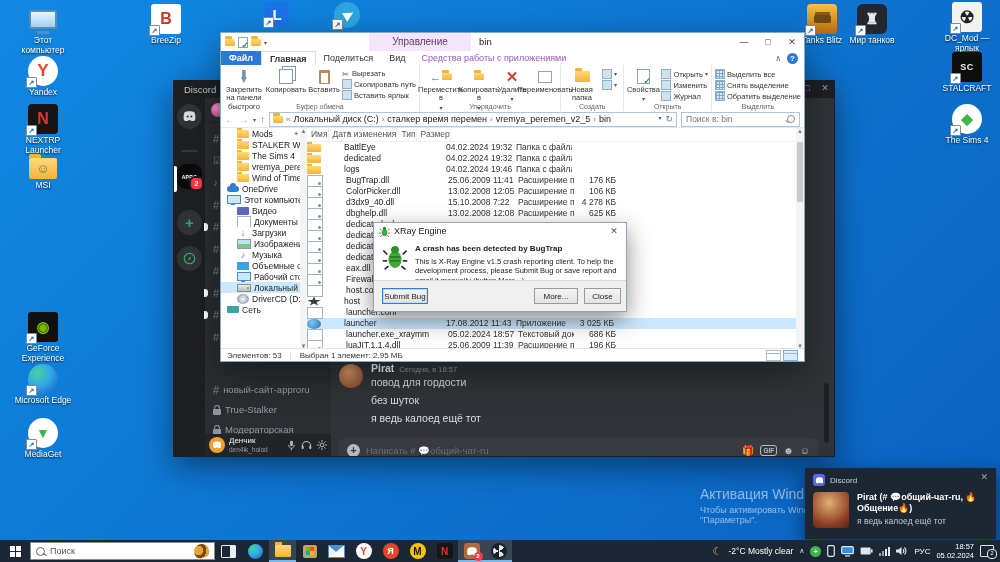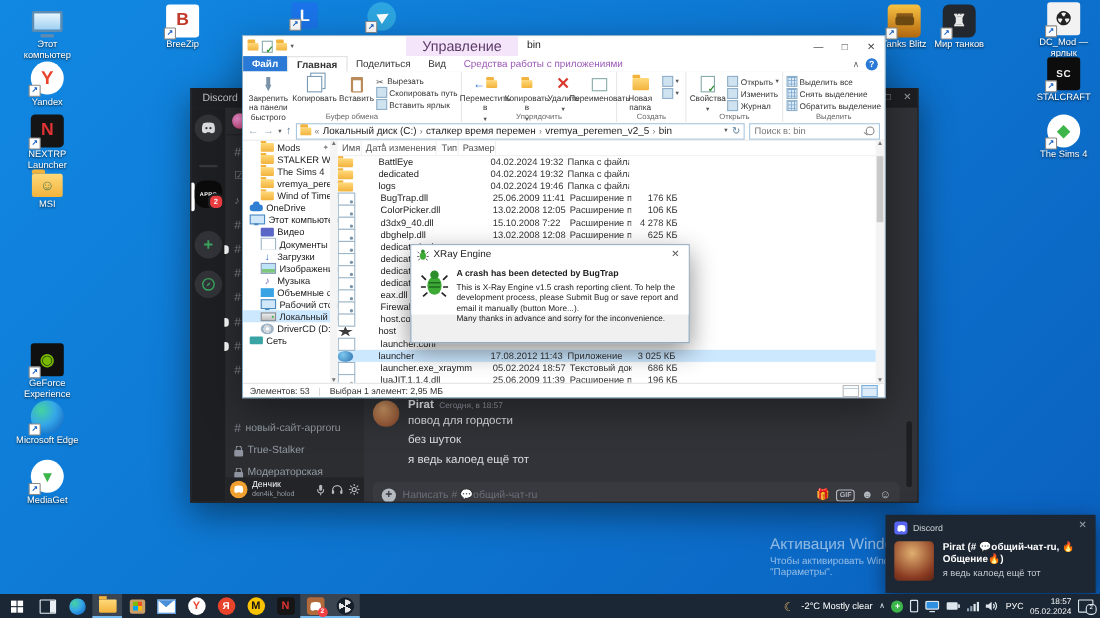--- a/index.html
+++ b/index.html
@@ -80,21 +80,21 @@
   .ci-ph{font-size:9.5px;color:#6d6f78;flex:1;white-space:nowrap;overflow:hidden;}
   .ci-ic{color:#b5bac1;font-size:10px;font-weight:700;}
   .ci-gif{border:1.5px solid #b5bac1;border-radius:3px;font-size:6.5px;padding:1px 2px;}
   .dc-scroll{position:absolute;right:5px;top:285px;width:5px;height:60px;background:#1e1f22;border-radius:3px;}
 
   
   #explorer{left:220px;top:32px;width:585px;height:330px;background:#fff;z-index:3;border:1px solid #86aac4;box-sizing:border-box;box-shadow:0 12px 34px rgba(0,0,0,.4);}
   .x-title{position:absolute;left:0;top:0;right:0;height:18px;background:#fff;display:flex;align-items:center;}
   .qat{display:flex;align-items:center;gap:3px;padding-left:4px;}
   .qat .qi{width:11px;height:9px;}
-  .x-mgmt{position:absolute;left:148px;top:0;width:102px;height:18px;background:#f4e5fa;color:#5b3a68;font-size:13px;text-align:center;line-height:18px;}
+  .x-mgmt{position:absolute;left:148px;top:0;width:102px;height:18px;background:#f4e5fa;color:#5b3a68;font-size:10px;text-align:center;line-height:18px;}
   .x-wt{position:absolute;left:258px;top:0;font-size:9.5px;line-height:18px;color:#222;}
   .x-ctrls{position:absolute;right:0;top:0;height:18px;display:flex;}
   .x-ctrls span{width:24px;text-align:center;line-height:18px;font-size:9px;color:#444;}
   .x-menu{position:absolute;left:0;top:18px;right:0;height:14px;background:#fff;display:flex;align-items:center;font-size:9px;border-bottom:1px solid #f0f0f0;}
   .mtab{padding:0 8px;line-height:14px;color:#333;}
   .mtab.accent{background:#2b79d7;color:#fff;font-weight:700;}
   .mtab.active{font-weight:700;border:1px solid #e0e0e0;border-bottom:none;background:#fff;}
   .mtab.context{color:#9b59b6;}
   .menu-right{margin-left:auto;display:flex;align-items:center;gap:6px;padding-right:6px;}
   .mr-collapse{color:#666;font-size:8px;}
@@ -991,20 +991,25 @@
             <line x1="6" y1="10" x2="14" y2="10"></line>
             <line x1="6" y1="13" x2="14" y2="13"></line>
           </g>
         </svg>
       <div class="dg-text">
         <div class="dg-head">A crash has been detected by BugTrap</div>
         <div>This is X-Ray Engine v1.5 crash reporting client. To help the development process, please Submit Bug or save report and email it manually (button More...).</div>
         <div>Many thanks in advance and sorry for the inconvenience.</div>
       </div>
     </div>
+    <div class="dg-foot">
+      <span class="dg-btn dg-submit">Submit Bug</span>
+      <span class="dg-btn dg-more">More...</span>
+      <span class="dg-btn dg-cl">Close</span>
+    </div>
   </div>
 
   <div class="abs" id="toast">
     <div class="t-head">
       <span class="t-appico">
         <svg width="9" height="7" viewBox="0 0 24 18">
             <path d="M4 2C8 0 16 0 20 2c2 4 2 10 1 13-3 2-6 2-7 0h-4c-1 2-4 2-7 0C2 12 2 6 4 2z" fill="#fff"></path>
           </svg>
       </span>
       <span>Discord</span>
@@ -1012,20 +1017,25 @@
     <span class="t-close">✕</span>
     <div class="t-av"></div>
     <div class="t-title">Pirat (# 💬общий-чат-ru, 🔥Общение🔥)</div>
     <div class="t-body">я ведь калоед ещё тот</div>
   </div>
 
   <div class="abs" id="taskbar">
     <div class="tb-start">
         <span class="winlogo"></span>
       </div>
+    <div class="tb-search">
+      <span class="mag"></span>
+      <span>Поиск</span>
+      <span class="butterfly"></span>
+    </div>
     <div class="tile">
         <span class="ti-taskview"></span>
       </div>
     <div class="tile">
         <span class="ti-edge"></span>
       </div>
     <div class="tile active">
         <span class="ti-folder"></span>
       </div>
     <div class="tile">

